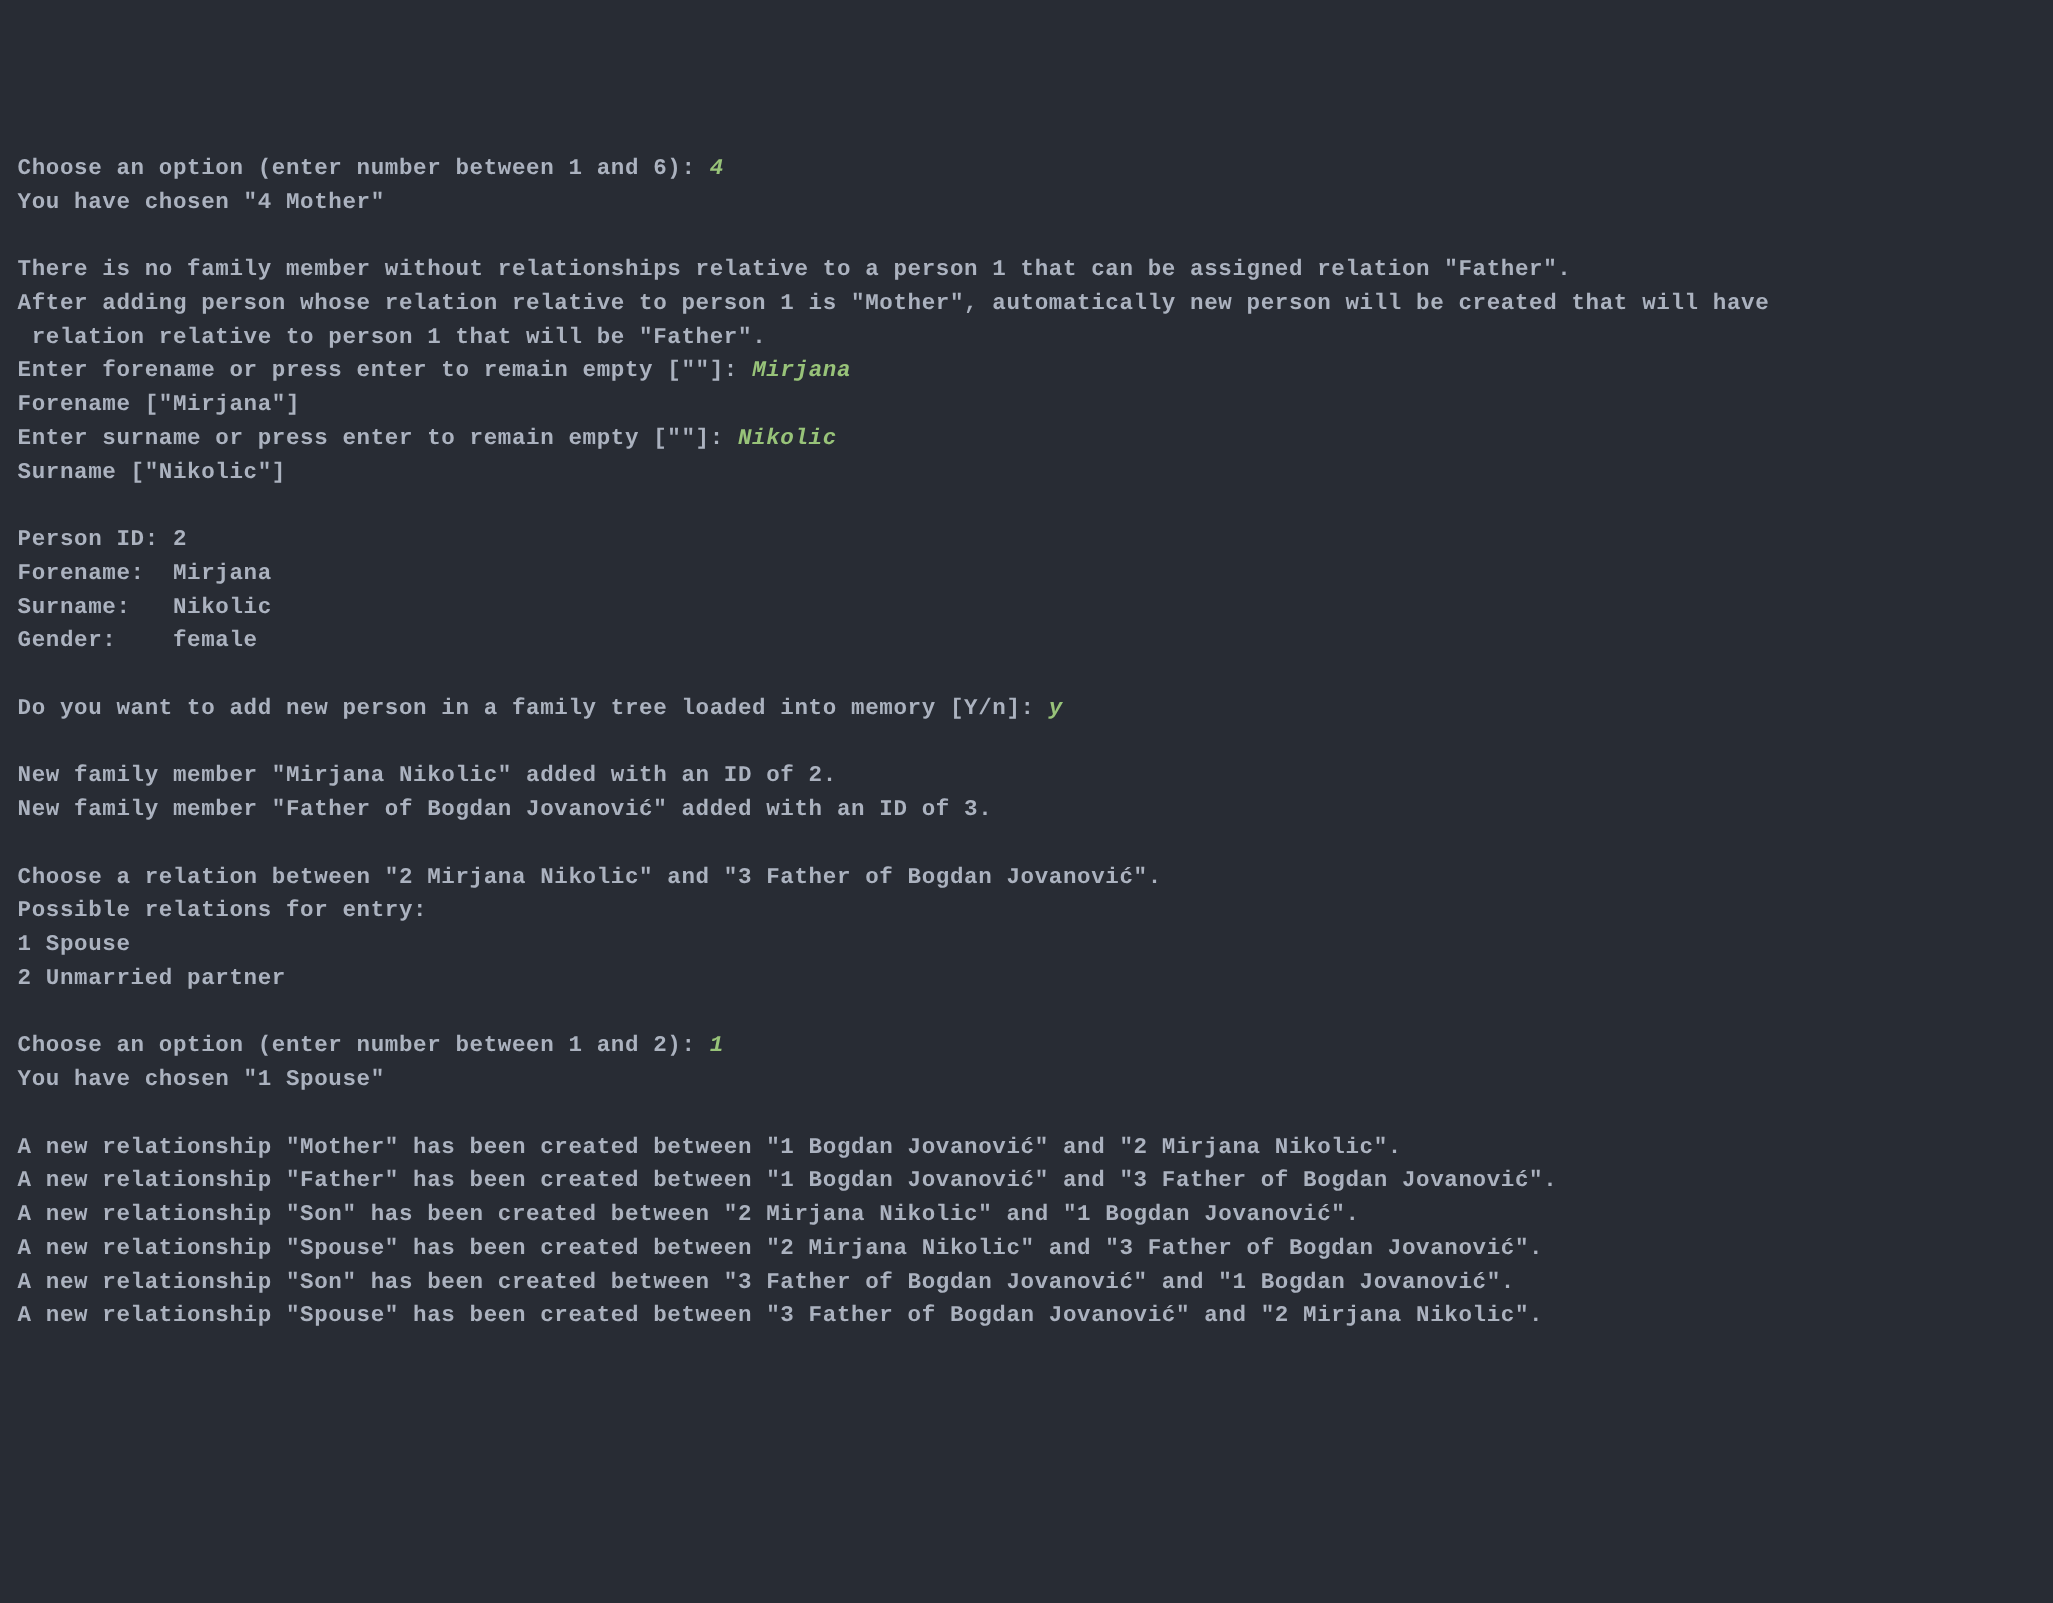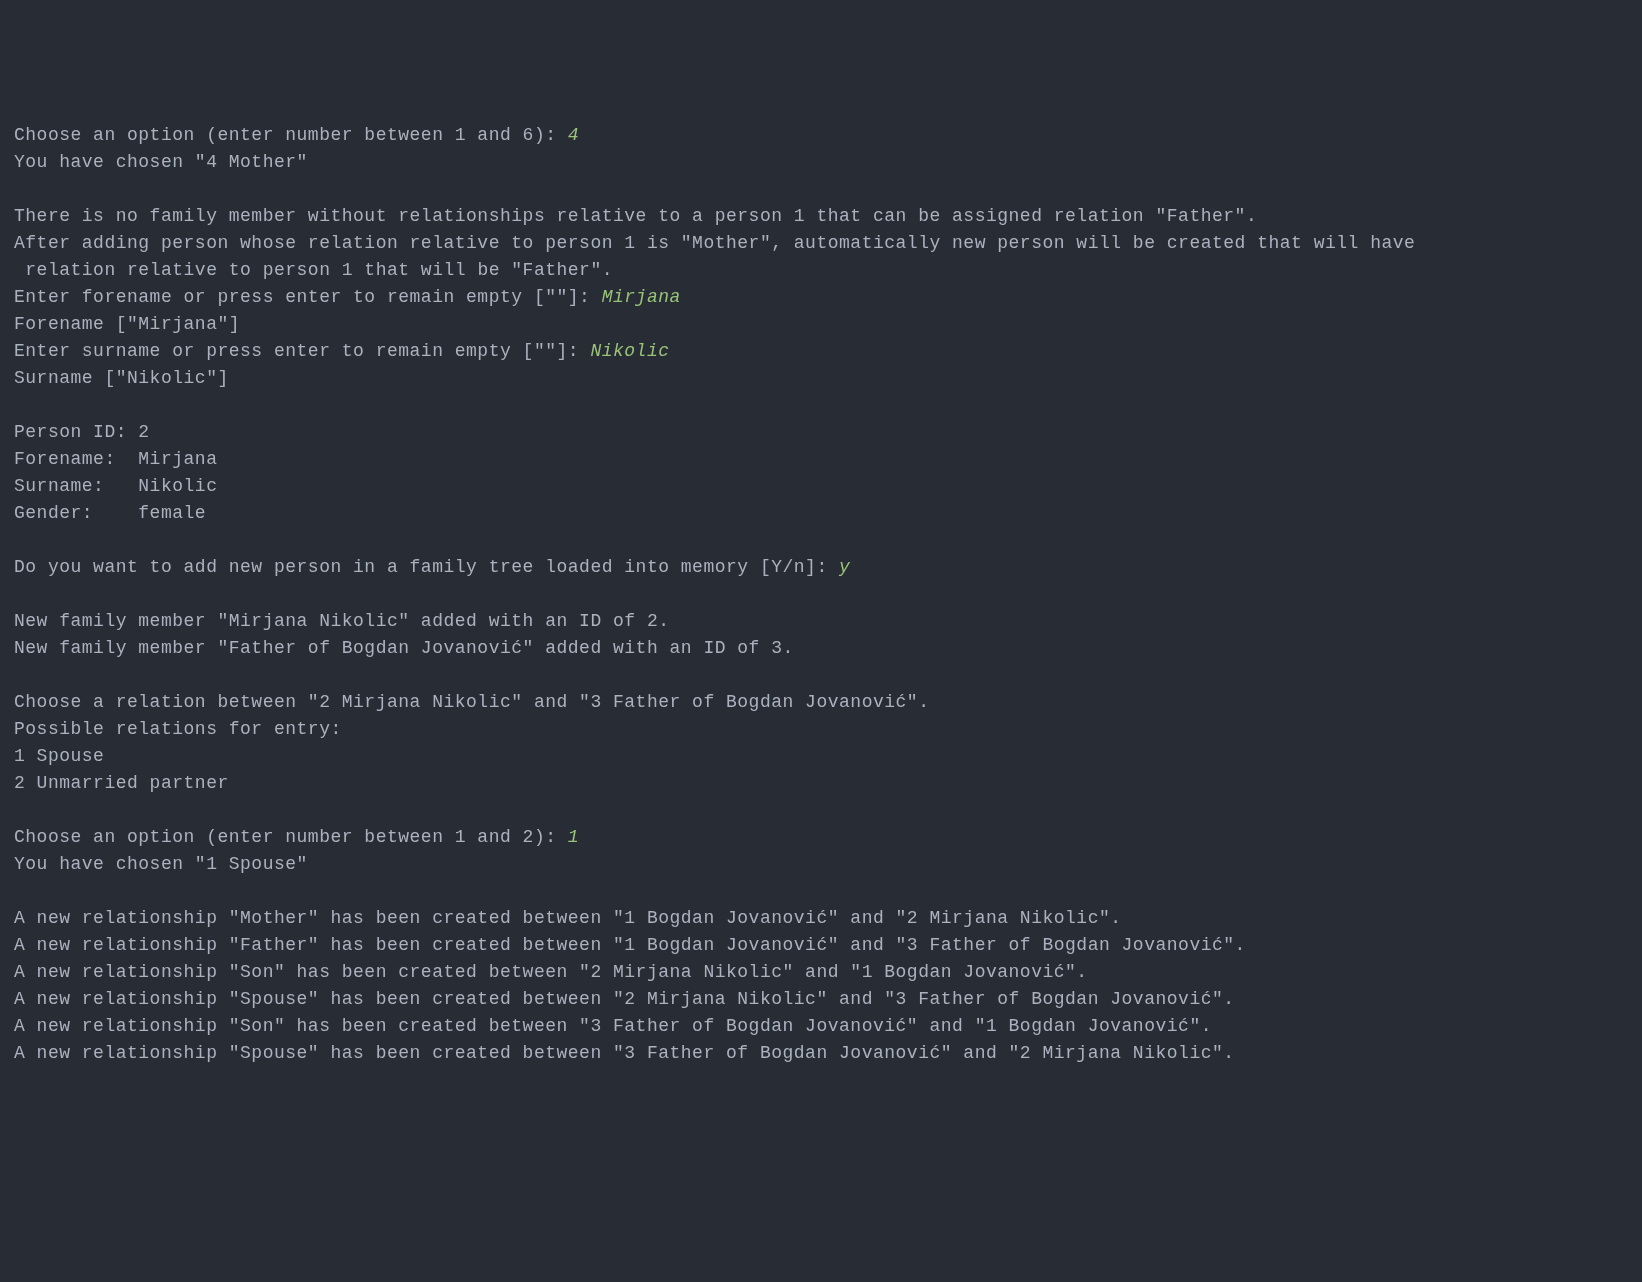--- a/index.html
+++ b/index.html
@@ -12,20 +12,21 @@
       color: #abb2bf;
       font-family: 'Menlo', 'Monaco', 'Consolas', 'Courier New', monospace;
       font-size: 18px;
       line-height: 1.5;
       padding: 14px;
       white-space: pre-wrap;
       letter-spacing: 0.5px;
     }
     .terminal {
       width: 100%;
+      font-weight: bold;
     }
     .input-text {
       color: #98c379;
       font-style: italic;
     }
     .line {
       display: block;
     }
   </style>
 </head>

